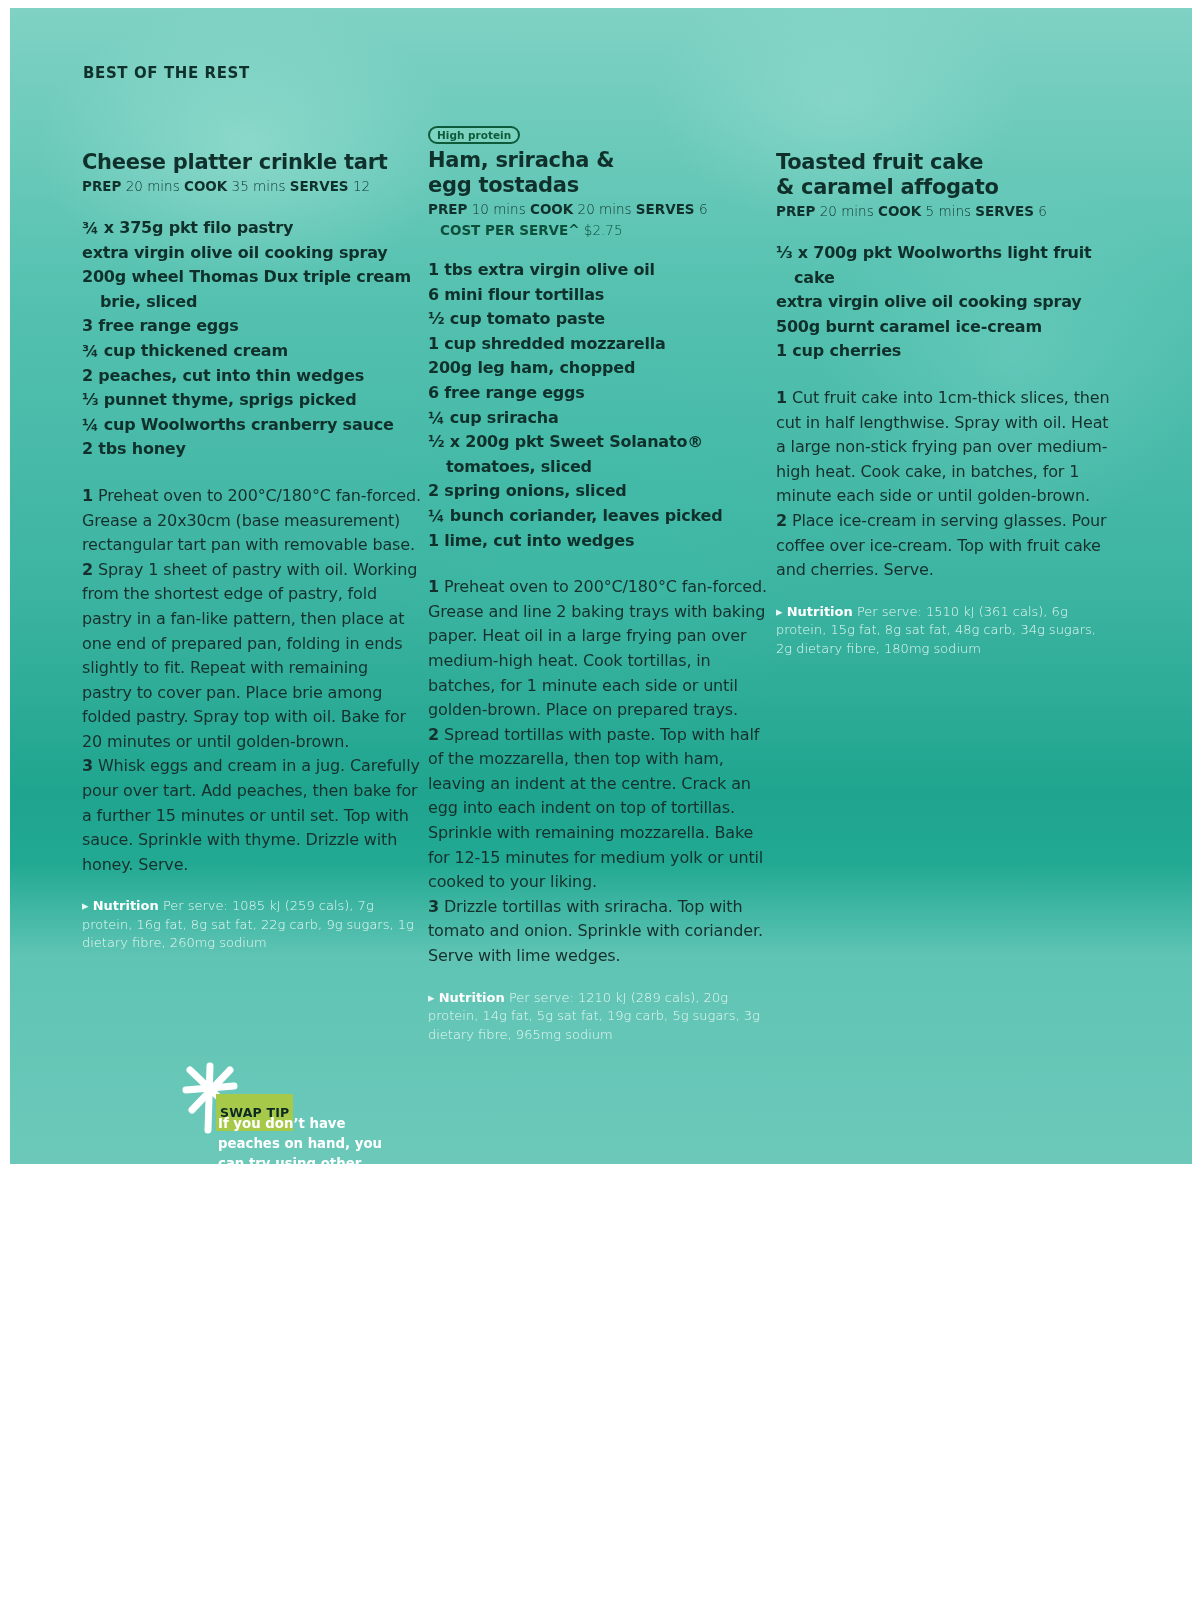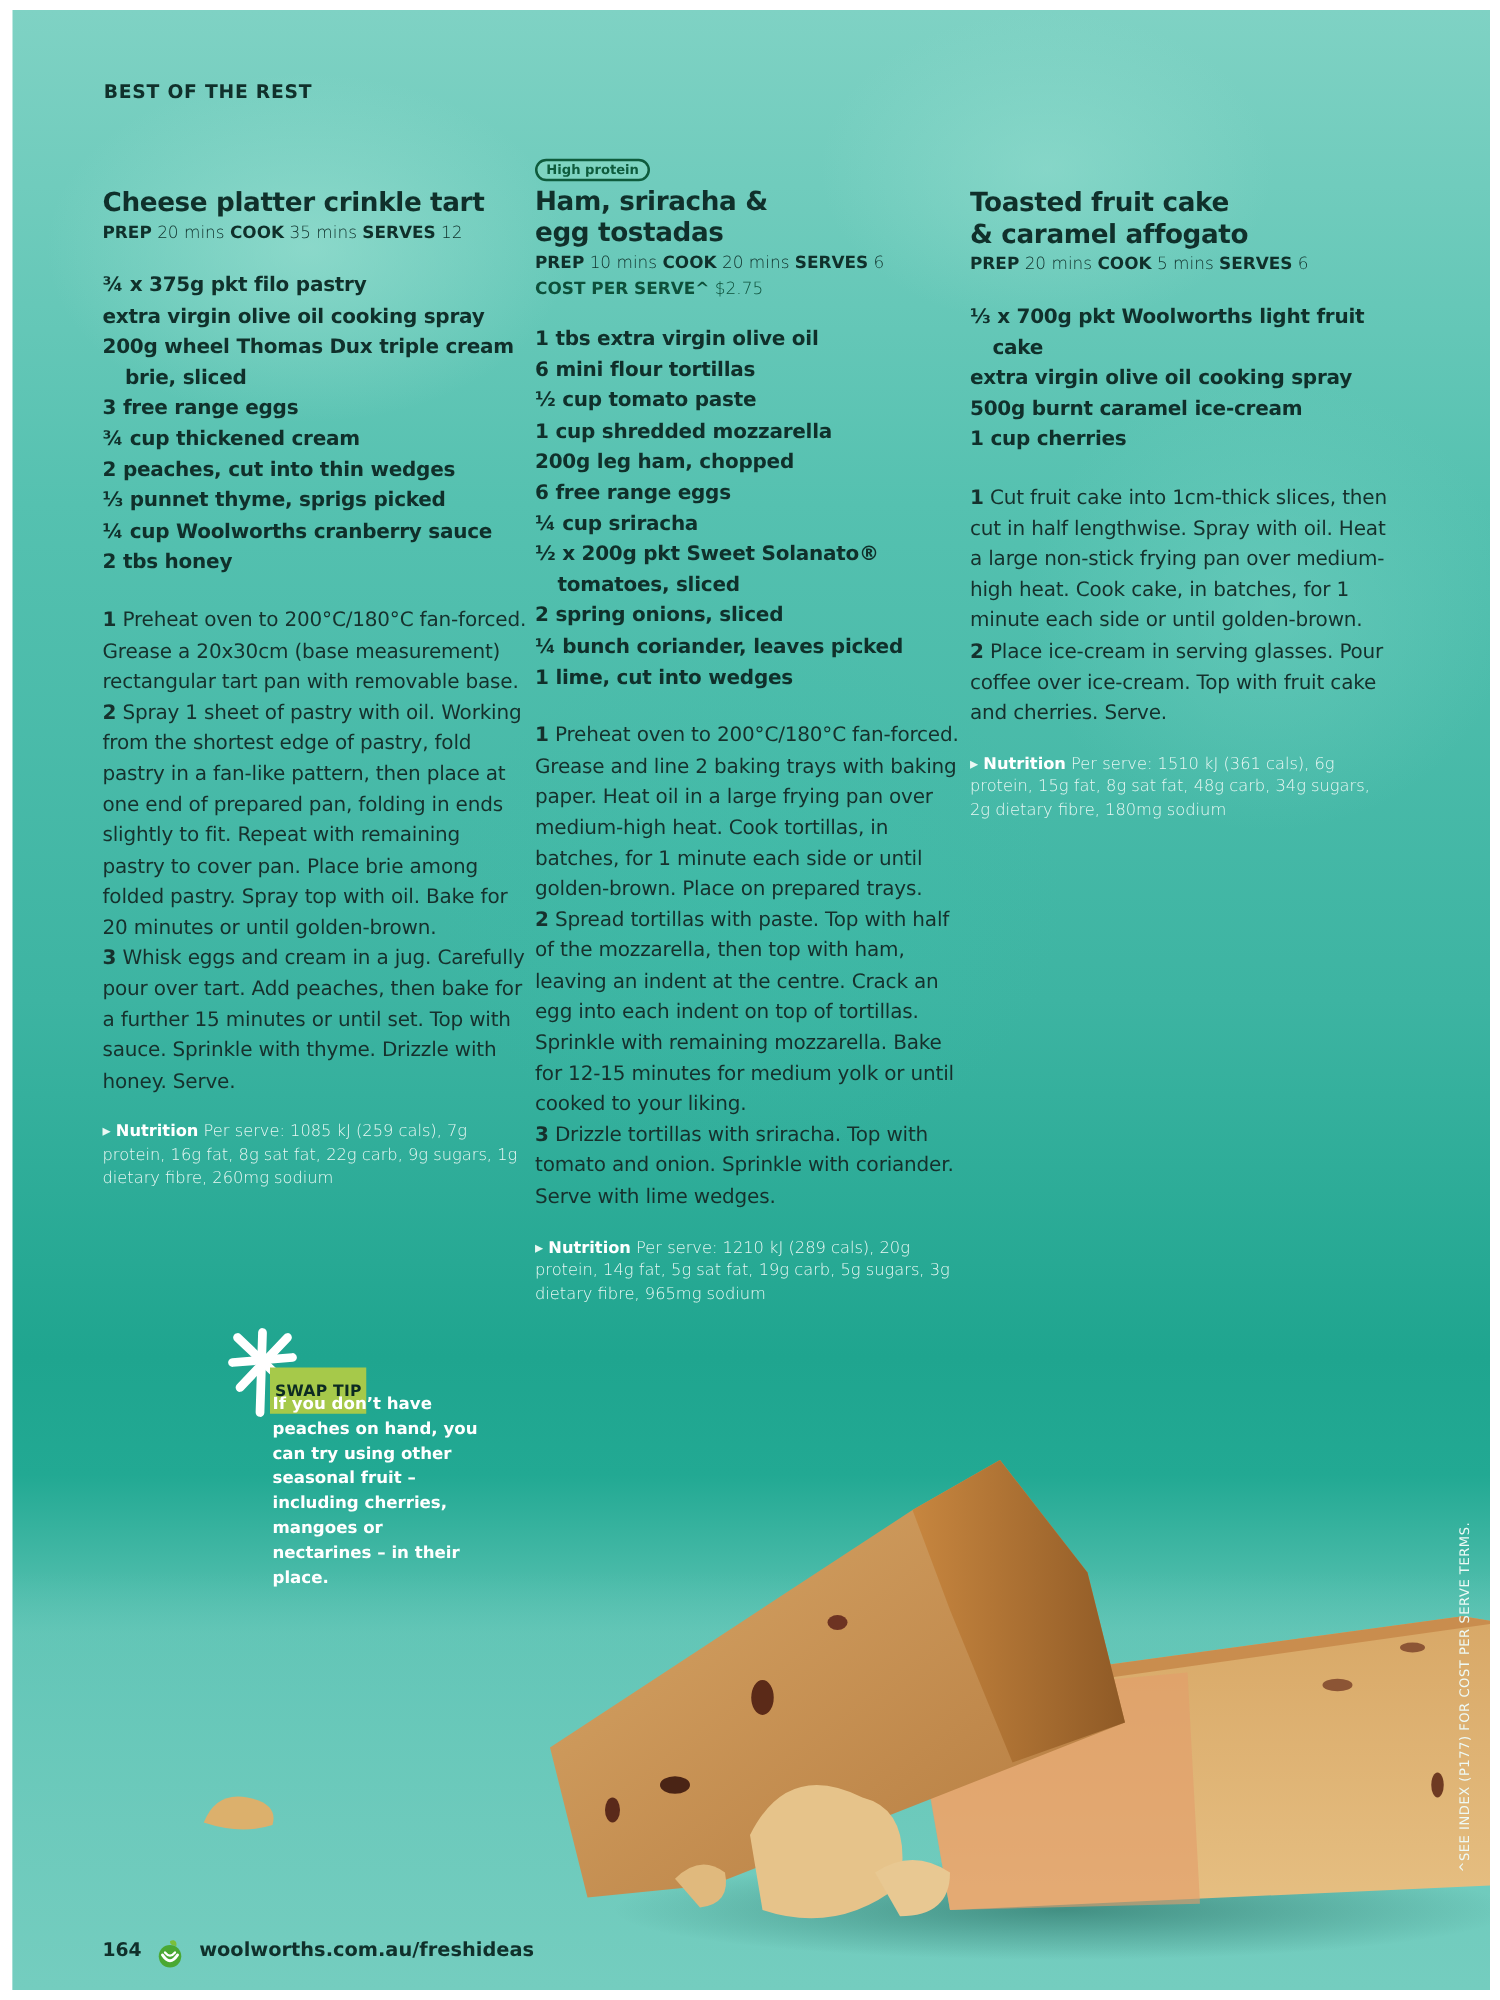--- a/index.html
+++ b/index.html
@@ -1,21 +1,21 @@
 <!DOCTYPE html>
 <html><head>
 <meta charset="utf-8">
 <style>
   html, body { margin: 0; padding: 0; }
   body {
     width: 1200px; height: 1600px; background: #ffffff; position: relative; overflow: hidden;
     font-family: "DejaVu Sans", "Liberation Sans", sans-serif; color: #10302b;
   }
   .page {
-    position: absolute; left: 10px; top: 8px; width: 1182px; height: 1584px; overflow: hidden;
+    position: absolute; left: 10px; top: 8px; width: 1182px; height: 1156px; overflow: hidden;
     background:
       radial-gradient(ellipse 260px 180px at 70% 8%, rgba(150,222,208,0.55), transparent 70%),
       radial-gradient(ellipse 300px 200px at 20% 12%, rgba(160,226,212,0.6), transparent 70%),
       radial-gradient(ellipse 280px 260px at 85% 30%, rgba(120,210,196,0.45), transparent 70%),
       radial-gradient(ellipse 360px 300px at 50% 45%, rgba(60,190,170,0.35), transparent 70%),
       linear-gradient(180deg, #7fd2c4 0%, #55c1b0 25%, #3db4a2 50%, #1fa58f 68%, #22a993 74%, #5fc4b4 82%, #6cc9ba 100%);
   }
   .counter {
     position: absolute; left: 0; right: 0; top: 1250px; height: 334px;
     background: linear-gradient(180deg, rgba(95,196,180,0) 0%, rgba(104,200,186,0.8) 30%, #74cdbf 100%);
@@ -28,21 +28,21 @@
   .col2 { left: 418px; top: 116px; }
   .col3 { left: 766px; top: 142px; }
   .badge {
     display: inline-block; border: 2px solid #0e5b3c; border-radius: 12px; padding: 1px 7px;
     font-size: 10.5px; font-weight: 700; color: #0e5b3c; margin-bottom: 4px; background: rgba(150,225,200,0.35);
   }
   .title { font-size: 21px; font-weight: 800; line-height: 25px; margin: 0; letter-spacing: -0.3px; }
   .meta { font-size: 13.5px; margin-top: 3px; }
   .meta b { font-weight: 800; }
   .meta span.v { font-weight: 300; }
-  .cost { font-size: 13.5px; margin-top: 5px; color: #0d4f3a; }
+  .cost { font-size: 13.5px; margin-top: 5px; color: #0d4f3a; margin-left: 12px; }
   .cost b { font-weight: 800; }
   .ing { list-style: none; padding: 0; margin: 22px 0 0 0; }
   .ing li { font-size: 16px; font-weight: 700; line-height: 24.6px; padding-left: 18px; text-indent: -18px; letter-spacing: -0.2px; }
   .method { margin-top: 22px; font-size: 16px; line-height: 24.6px; font-weight: 400; color: #16312d; letter-spacing: -0.15px; }
   .method p { margin: 0; }
   .method b { font-weight: 800; }
   .nutri { margin-top: 20px; font-size: 13px; line-height: 18.5px; color: #eaf8f4; font-weight: 300; }
   .nutri b { font-weight: 800; color: #ffffff; }
   .swap { position: absolute; left: 170px; top: 1052px; width: 200px; }
   .swap .star { position: absolute; left: 0; top: 0; width: 60px; height: 74px; }

